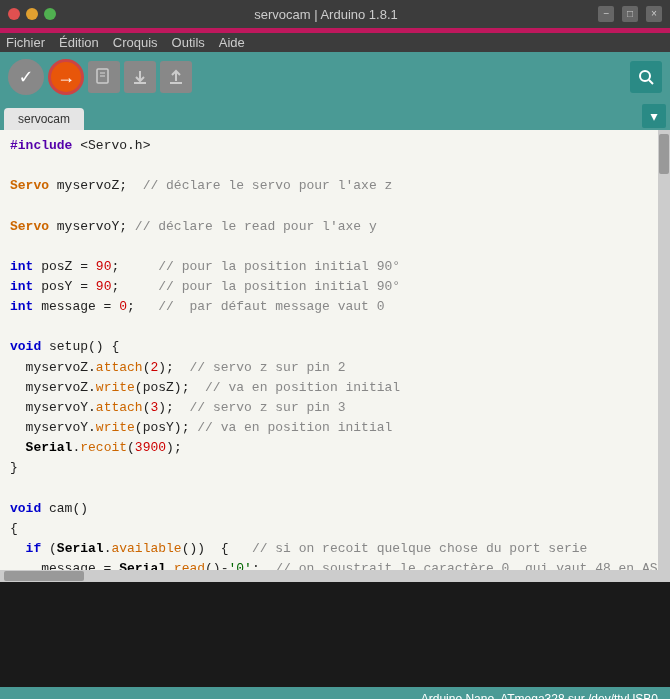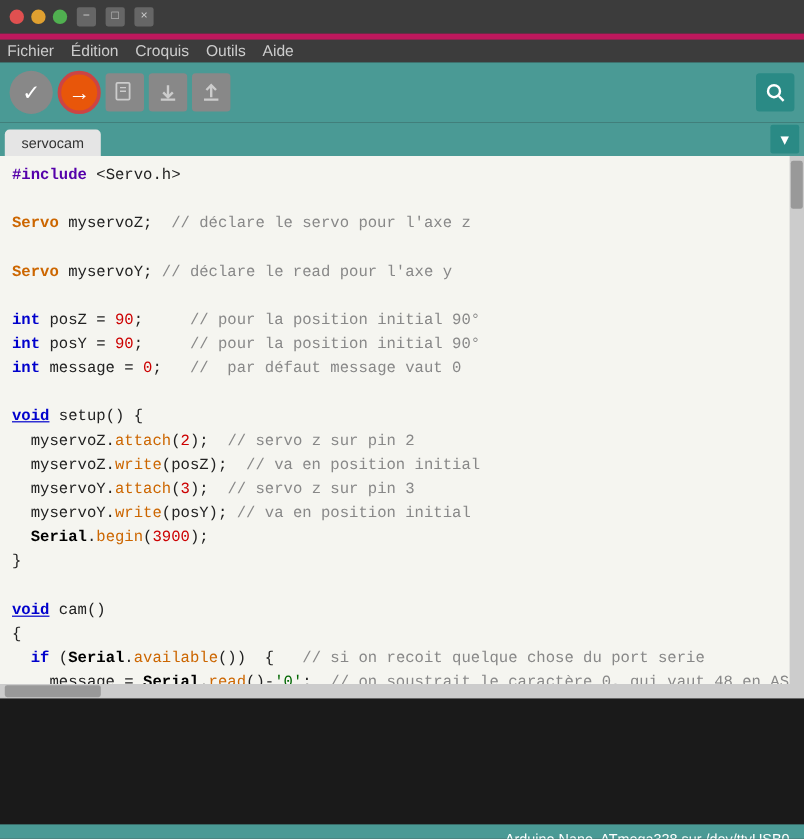--- a/index.html
+++ b/index.html
@@ -162,21 +162,21 @@
       border-radius: 2px;
       position: absolute;
       top: 4px;
       left: 1px;
     }
 
     
     .kw-include { color: #5500aa; font-weight: bold; }
     .kw-servo { color: #cc6600; font-weight: bold; }
     .kw-serial { color: #000000; font-weight: bold; }
-    .kw-void { color: #0000cc; font-weight: bold; text-decoration: underline; }
+    .kw-void { color: #0000cc; font-weight: bold; }
     .kw-int { color: #0000cc; font-weight: bold; }
     .kw-if { color: #0000cc; font-weight: bold; }
     .comment { color: #888888; }
     .method { color: #cc6600; }
     .num { color: #cc0000; }
     .str { color: #006600; }
 
     
     #hscroll {
       background: #ccc;
@@ -214,20 +214,21 @@
       font-size: 12px;
     }
   </style>
 </head>
 <body>
 
 <div id="title-bar">
   <span class="window-dot" style="background:#e05050;"></span>
   <span class="window-dot" style="background:#e0a030;"></span>
   <span class="window-dot" style="background:#50b050;"></span>
+  <span id="title-text">servocam | Arduino 1.8.1</span>
   <span class="win-btn">−</span>
   <span class="win-btn">□</span>
   <span class="win-btn">×</span>
 </div>
 
 <div id="menu-bar">
   <span class="menu-item">Fichier</span>
   <span class="menu-item">Édition</span>
   <span class="menu-item">Croquis</span>
   <span class="menu-item">Outils</span>
@@ -282,21 +283,21 @@
 
 <span class="kw-int">int</span> posZ = <span class="num">90</span>;     <span class="comment">// pour la position initial 90°</span>
 <span class="kw-int">int</span> posY = <span class="num">90</span>;     <span class="comment">// pour la position initial 90°</span>
 <span class="kw-int">int</span> message = <span class="num">0</span>;   <span class="comment">//  par défaut message vaut 0</span>
 
 <span class="kw-void">void</span> setup() {
   myservoZ.<span class="method">attach</span>(<span class="num">2</span>);  <span class="comment">// servo z sur pin 2</span>
   myservoZ.<span class="method">write</span>(posZ);  <span class="comment">// va en position initial</span>
   myservoY.<span class="method">attach</span>(<span class="num">3</span>);  <span class="comment">// servo z sur pin 3</span>
   myservoY.<span class="method">write</span>(posY); <span class="comment">// va en position initial</span>
-  <span class="kw-serial">Serial</span>.<span class="method">begin</span>(<span class="num">3900</span>);
+  <span class="kw-serial">Serial</span>.<span class="method">recoit</span>(<span class="num">3900</span>);
 }
 
 <span class="kw-void">void</span> cam()
 {
   <span class="kw-if">if</span> (<span class="kw-serial">Serial</span>.<span class="method">available</span>())  {   <span class="comment">// si on recoit quelque chose du port serie</span>
     message = <span class="kw-serial">Serial</span>.<span class="method">read</span>()-<span class="str">'0'</span>;  <span class="comment">// on soustrait le caractère 0, qui vaut 48 en ASCII</span>
 
      (message) {  
      :
       posZ = posZ + ;

